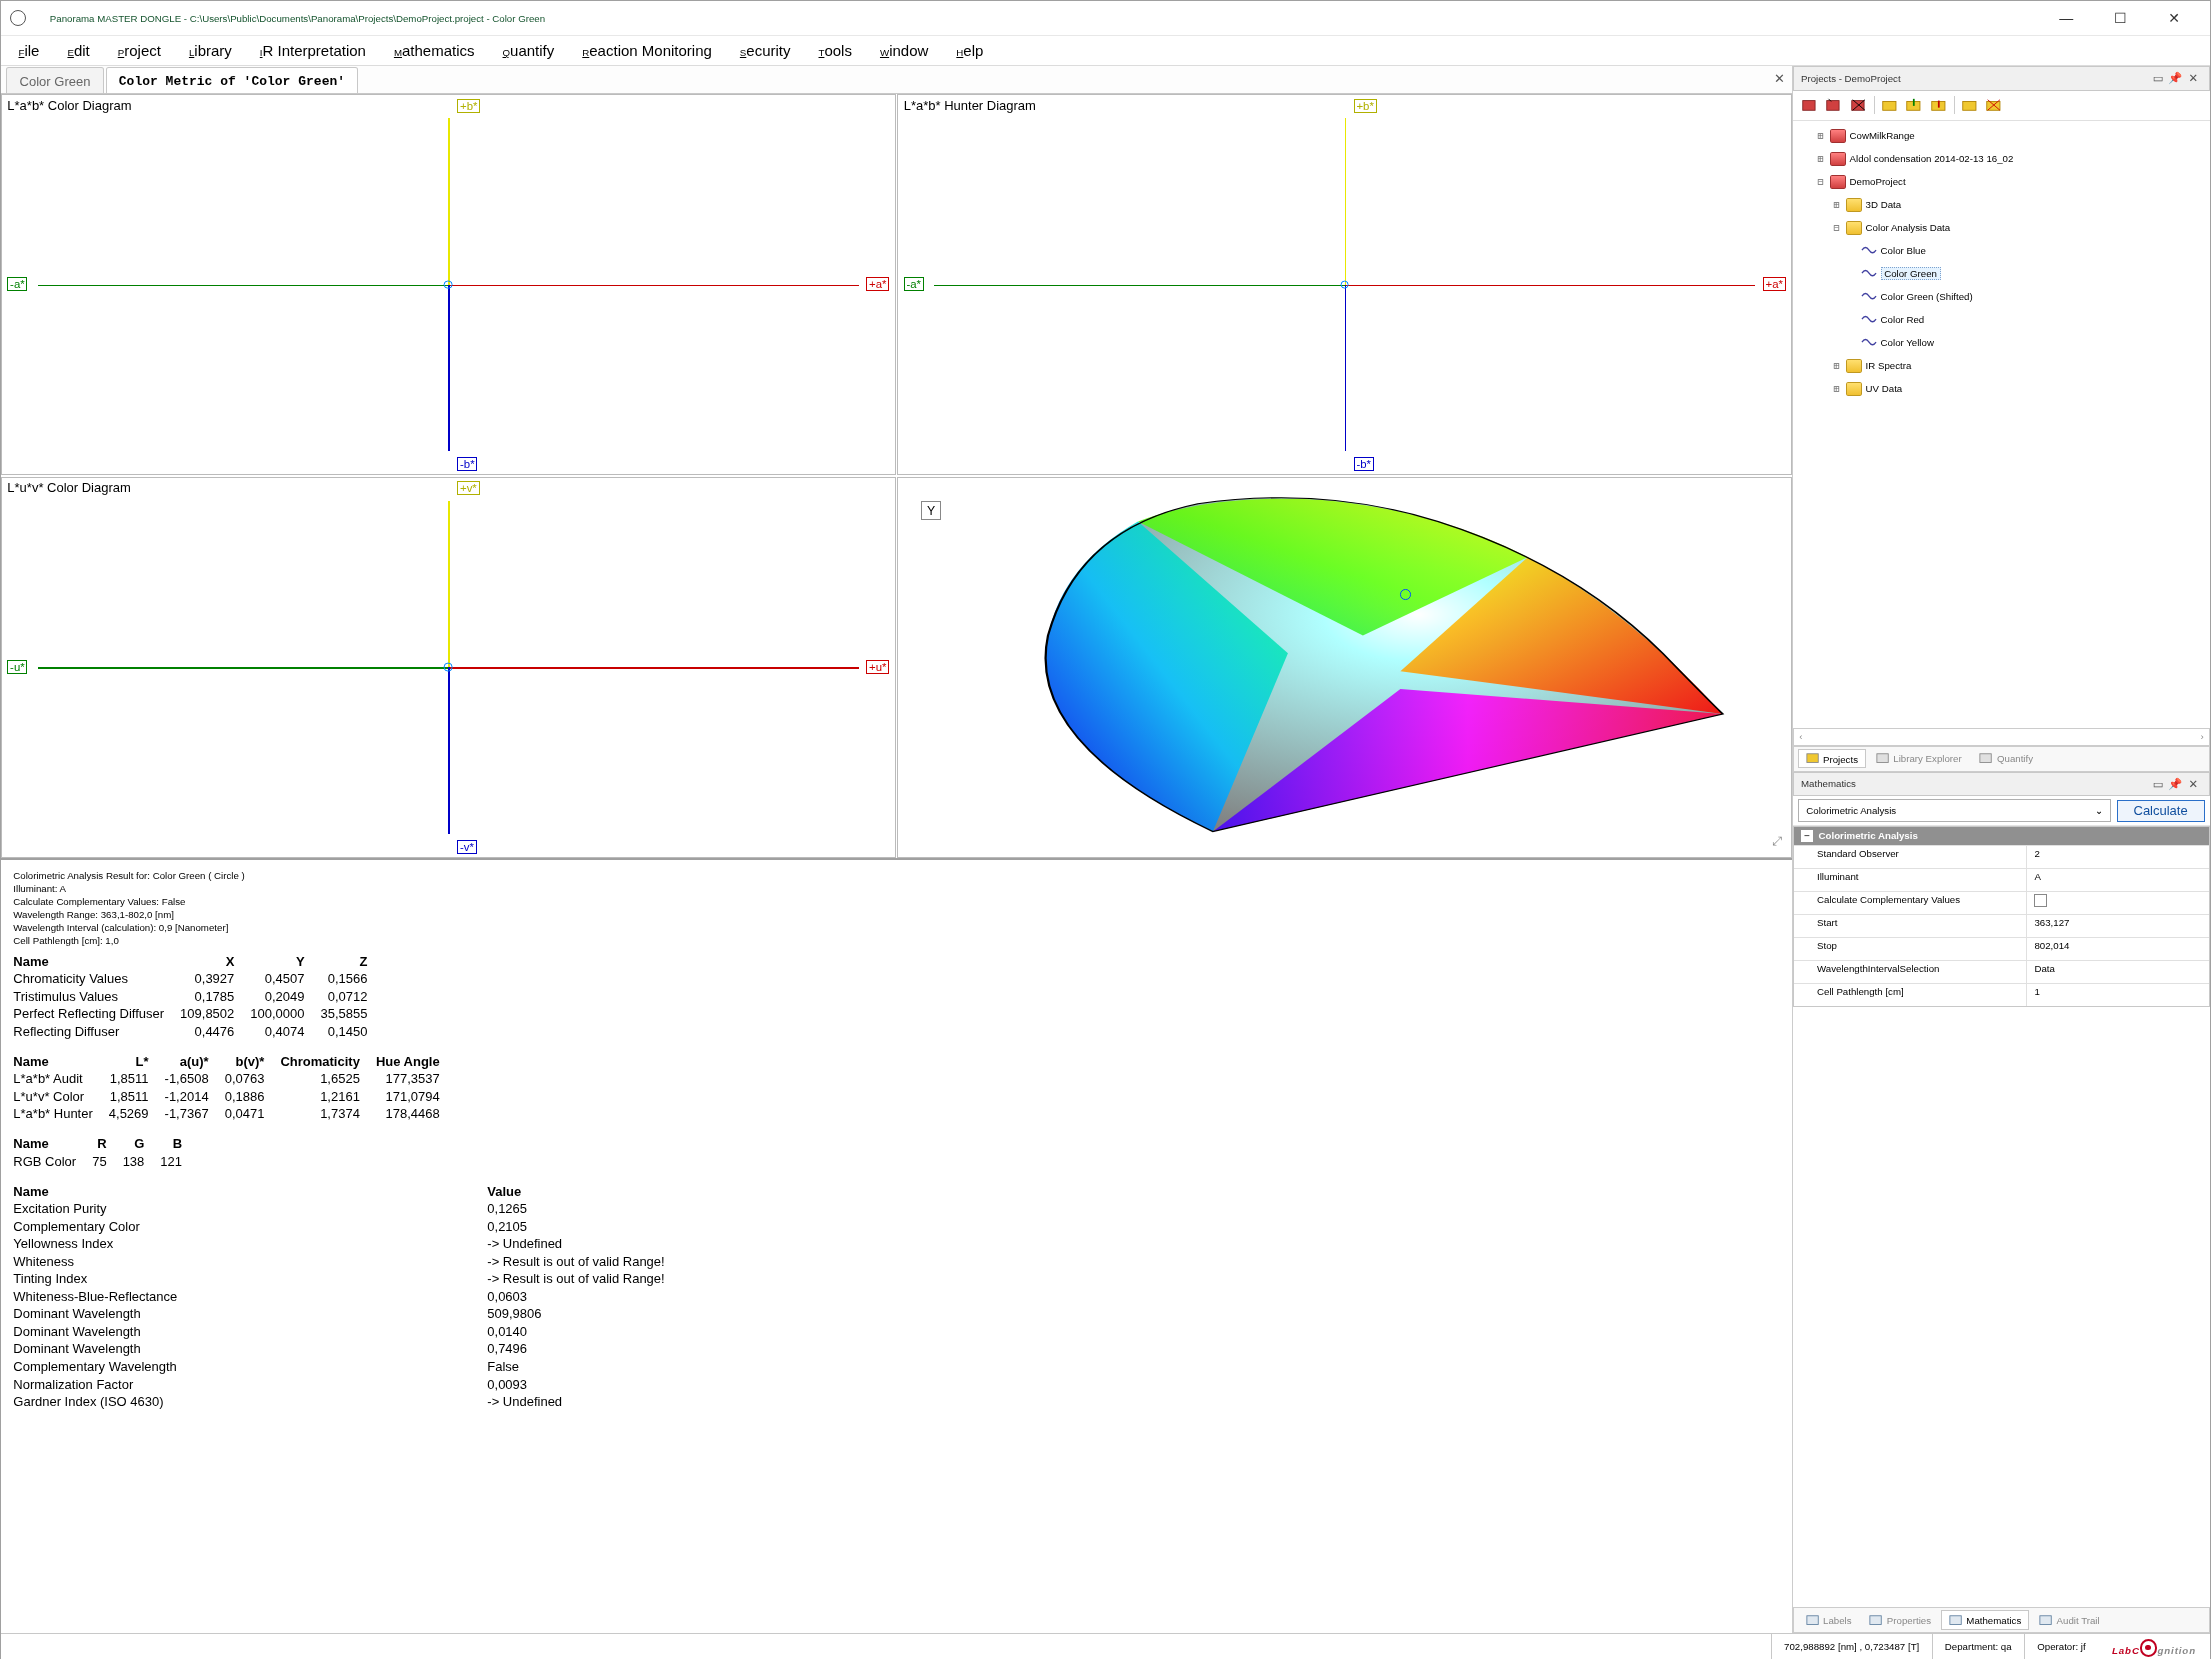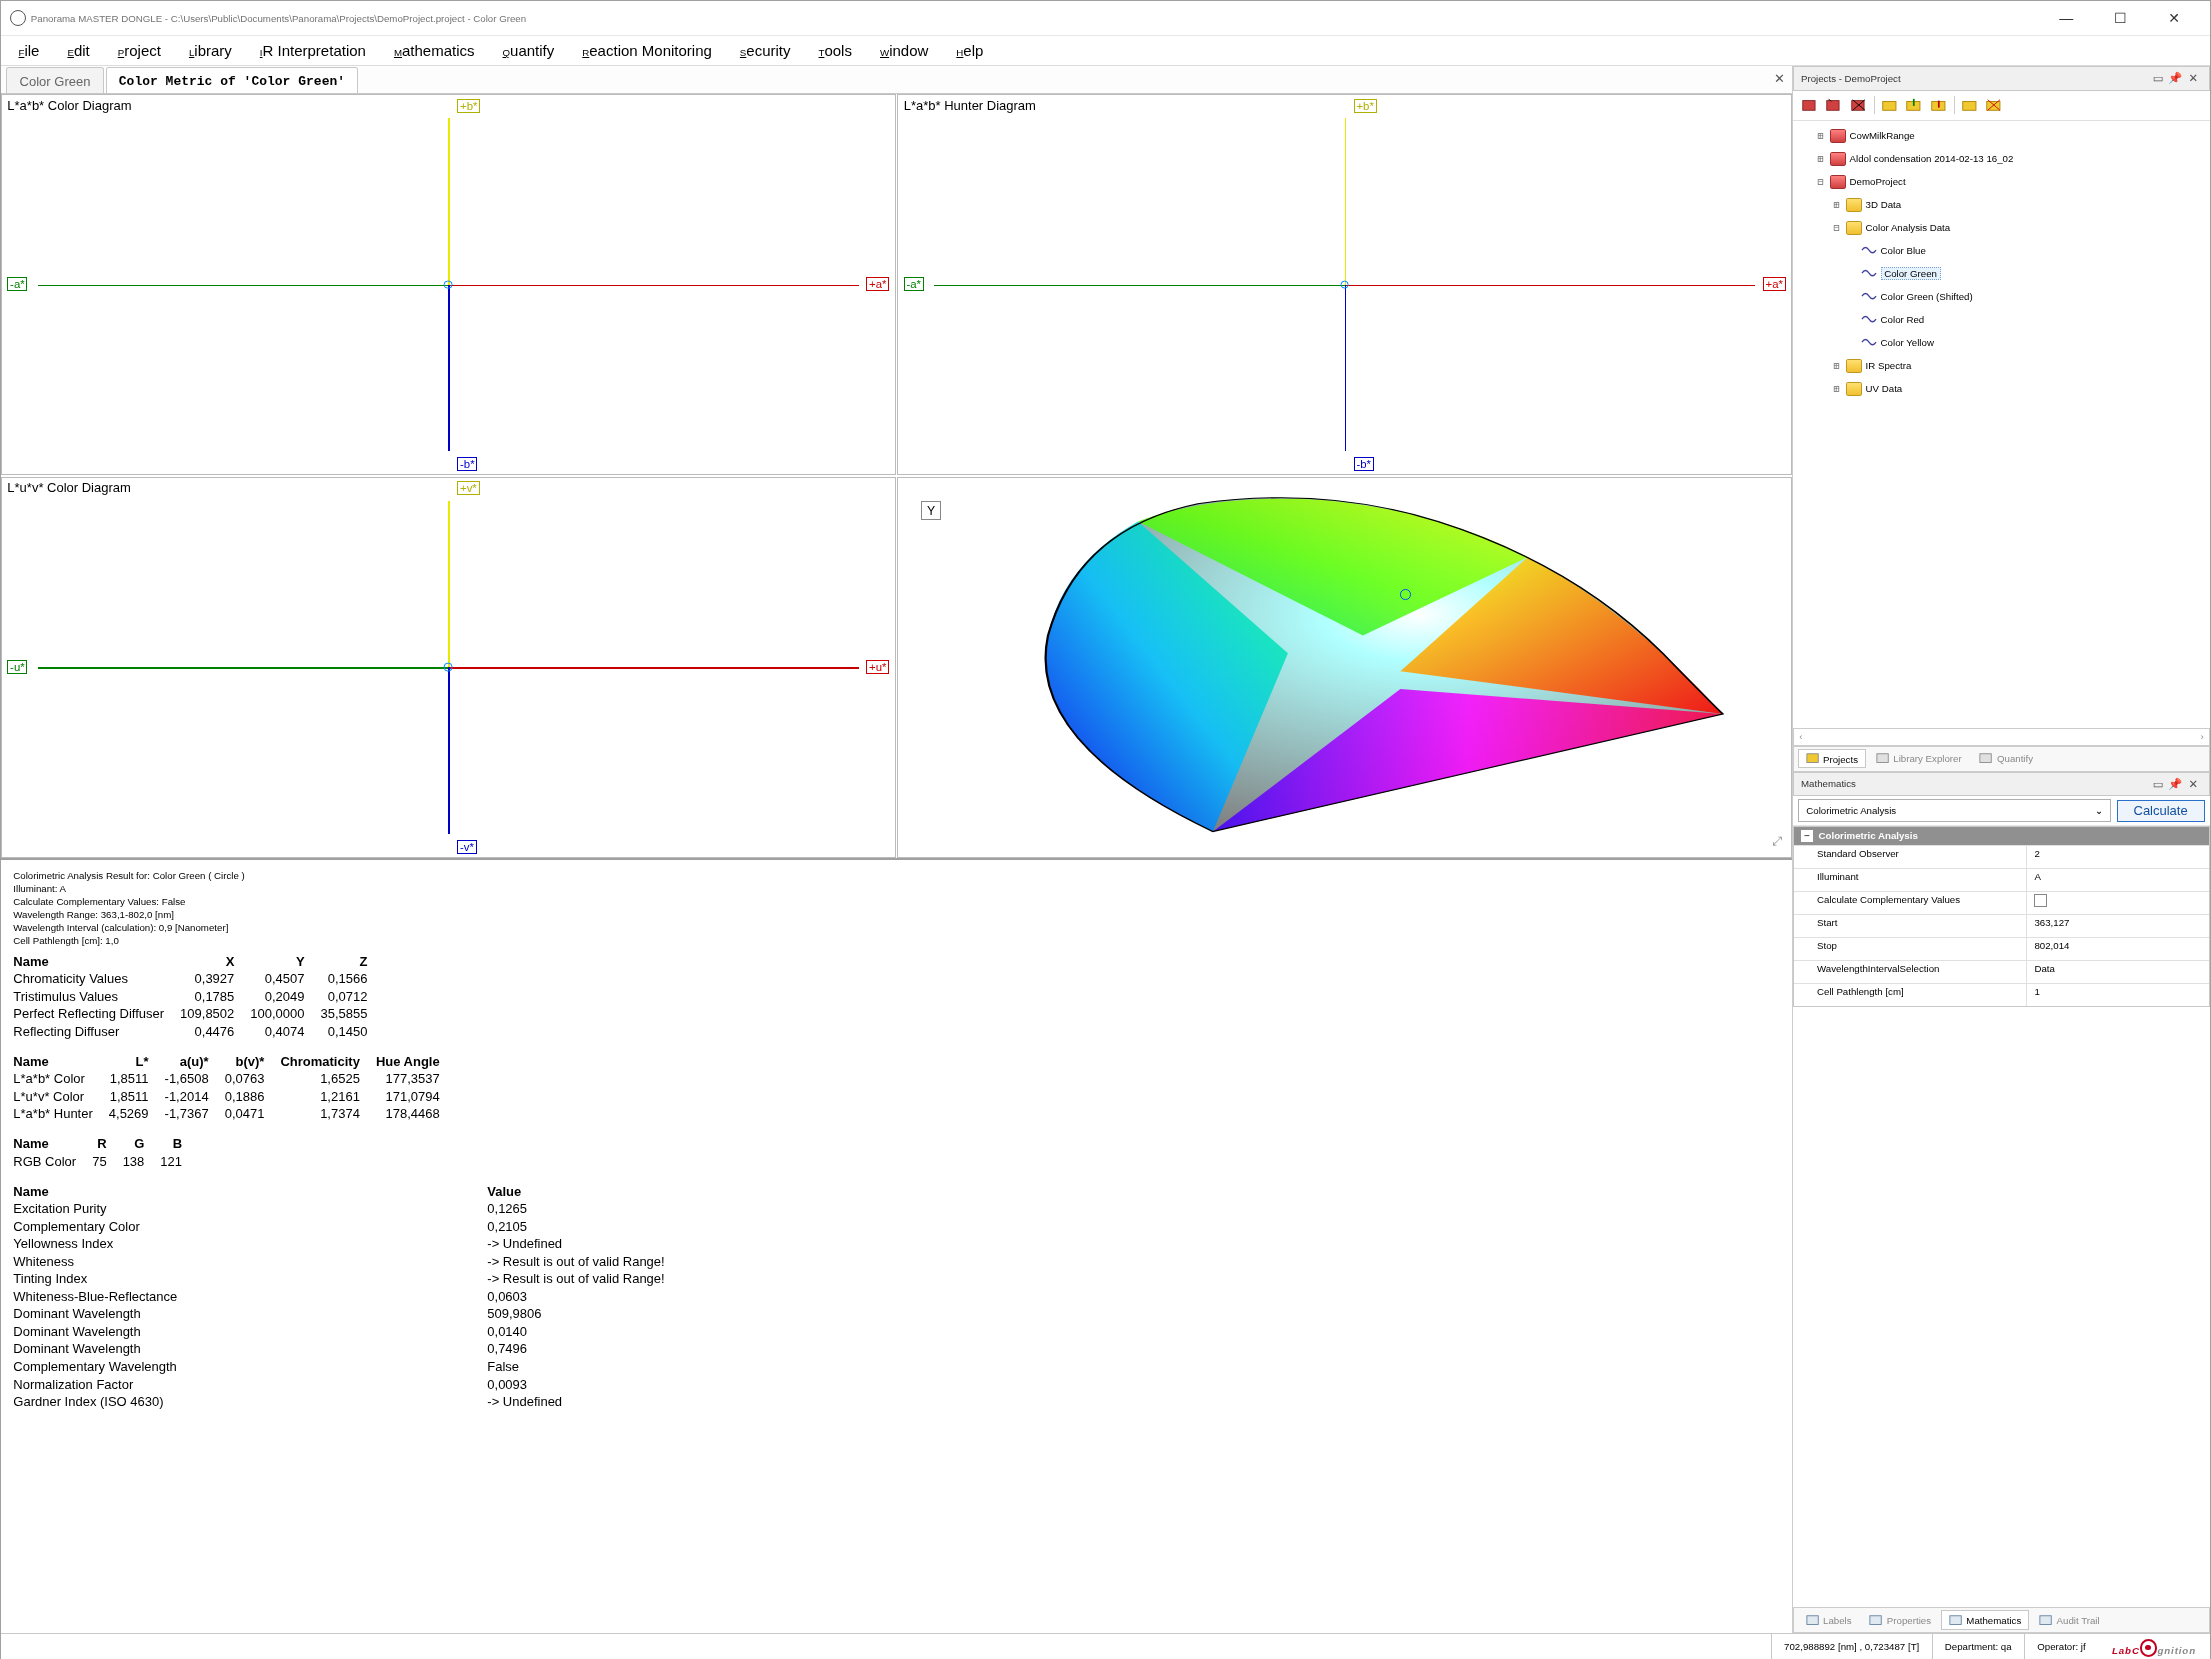--- a/index.html
+++ b/index.html
@@ -1,19 +1,19 @@
 <!DOCTYPE html>
 <html><head>
 <meta charset="utf-8">
 <style>
 * { box-sizing: border-box; margin: 0; padding: 0; font-family: "Segoe UI", Tahoma, sans-serif; font-size: 9.7px; }
 body { background: #fff; color: #000; overflow: hidden; width: 2211px; height: 1660px; transform-origin: top left; }
 .window { width: 100%; height: 100%; display: flex; flex-direction: column; border: 0.9px solid #a0a0a0; }
 .titlebar { height: 35px; display: flex; align-items: center; padding: 0 8.8px; background:#fff; border-bottom:0.9px solid #e8e8e8;}
-.titlebar .tleft { display:flex; align-items:center; gap:5px; flex:1; font-size:15px; color:#737373;}
+.titlebar .tleft { display:flex; align-items:center; gap:24px; flex:1; font-size:15px; color:#14532d;}
 .titlebar .ticon { width:16px; height:16px; border:1.8px solid #555; border-radius:50%;}
 .titlebar .btns { display:flex; }
 .titlebar .wbtn { width:54px; height:35px; display:flex; align-items:center; justify-content:center; font-size:14px; color:#333;}
 .menubar { height: 30px; display:flex; align-items:center; padding:0 3.5px; background:#fff; border-bottom:0.9px solid #dcdcdc;}
 .menubar .mitem { padding:3.5px 14px; font-size:15px; }
 .menubar .mitem .ul { text-decoration: underline; }
 .content { flex:1; display:flex; }
 .left { flex:1; display:flex; flex-direction:column; border-right:0.9px solid #ccc; min-width:0;}
 .tabstrip { height:28px; display:flex; align-items:flex-end; padding-left:5.3px; border-bottom:0.9px solid #c8c8c8; background:#fdfdfd; gap:1.8px; position:relative;}
 .tab { padding:5.3px 12.3px 4.4px 12.3px; font-size:13px; border:0.9px solid #c8c8c8; border-bottom:none; background:#f3f3f3; color:#666; border-radius:2.6px 2.6px 0 0;}
@@ -256,21 +256,21 @@
             <tbody>
               <tr>
                 <th>Name</th>
                 <th class="num">L*</th>
                 <th class="num">a(u)*</th>
                 <th class="num">b(v)*</th>
                 <th class="num">Chromaticity</th>
                 <th class="num">Hue Angle</th>
               </tr>
               <tr>
-                <td>L*a*b* Color</td>
+                <td>L*a*b* Audit</td>
                 <td class="num">1,8511</td>
                 <td class="num">-1,6508</td>
                 <td class="num">0,0763</td>
                 <td class="num">1,6525</td>
                 <td class="num">177,3537</td>
               </tr>
               <tr>
                 <td>L*u*v* Color</td>
                 <td class="num">1,8511</td>
                 <td class="num">-1,2014</td>

